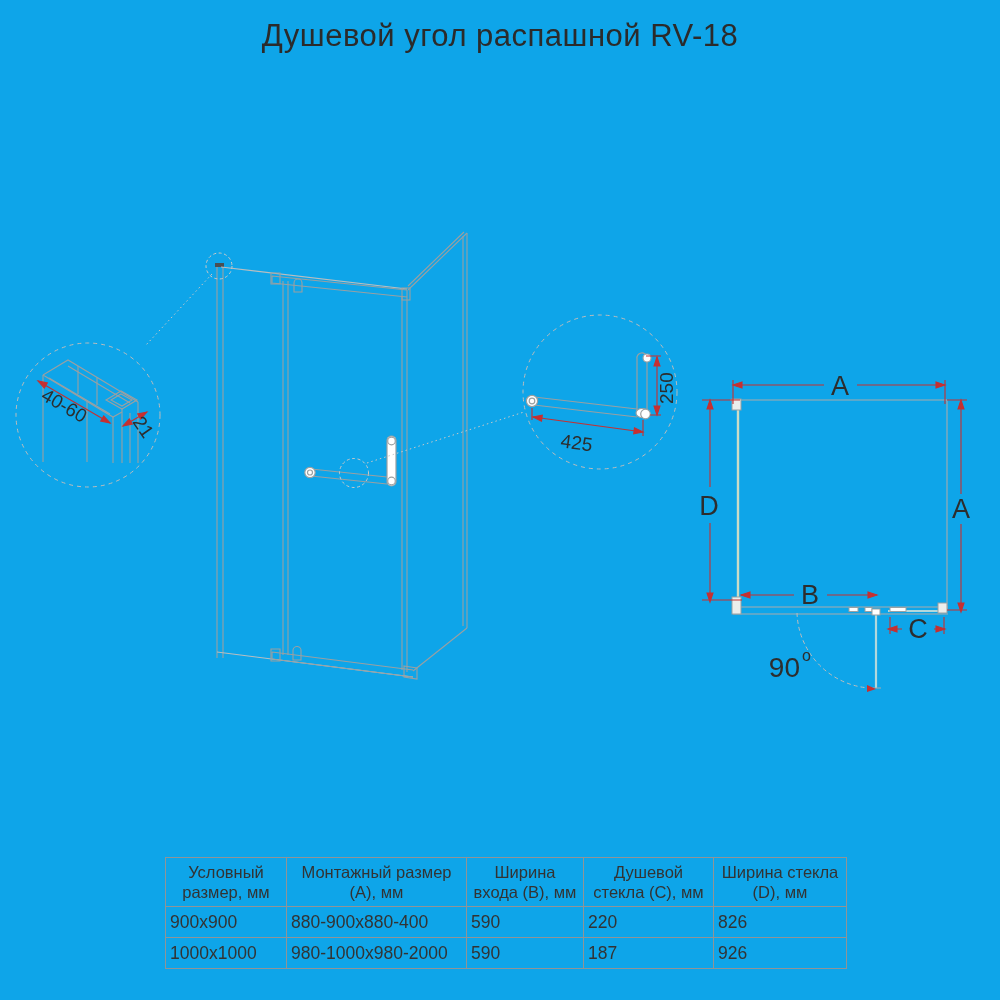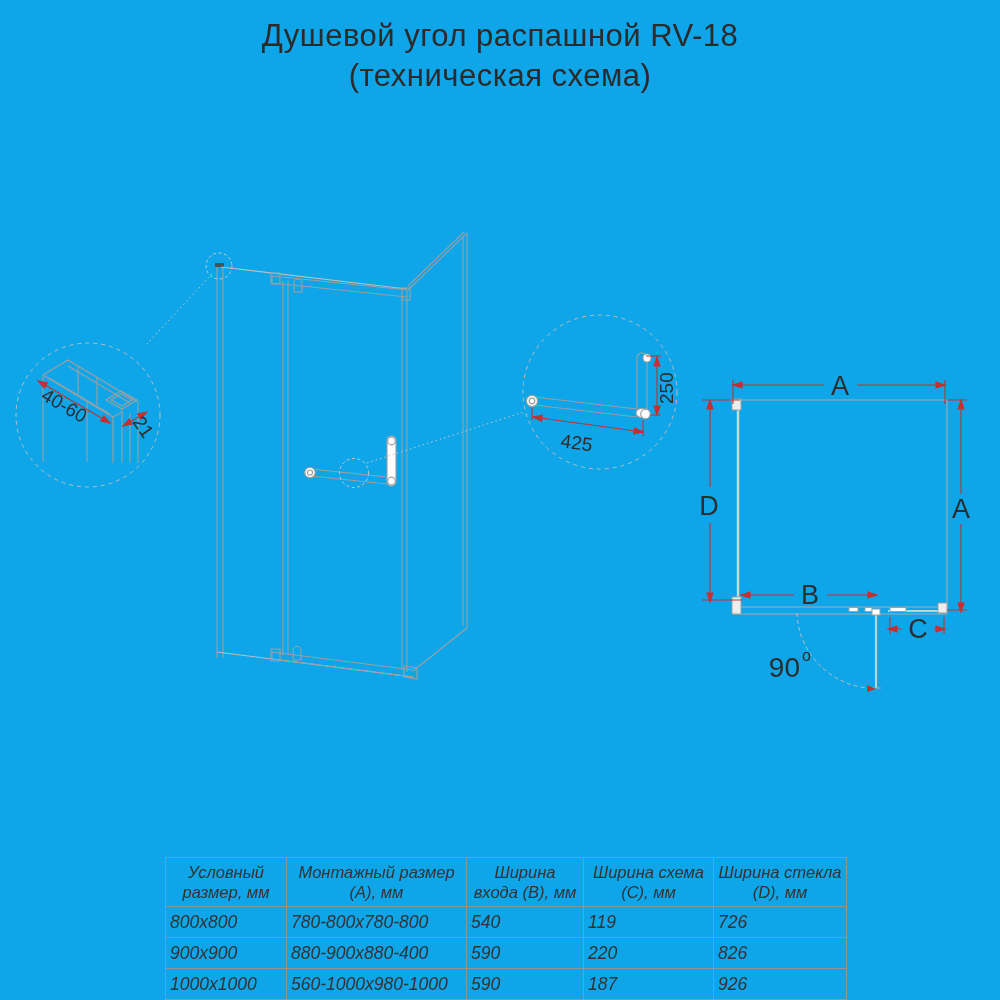--- a/index.html
+++ b/index.html
@@ -7,31 +7,30 @@
         font-family:"Liberation Sans",sans-serif;color:#2d2d2d;}
   .title{position:absolute;top:16px;left:0;width:1000px;text-align:center;
          font-size:31px;line-height:40px;color:#2b2b2b;letter-spacing:0.5px;}
   svg{position:absolute;left:0;top:0;}
   .lbl{font-family:"Liberation Sans",sans-serif;fill:#2d2d2d;}
   .dimtxt{font-family:"Liberation Sans",sans-serif;fill:#2d2d2d;}
   
   .spec-table{position:absolute;left:165px;top:857px;border-collapse:collapse;
               table-layout:fixed;}
   .spec-table td,.spec-table th{border:1.5px solid #909496;
-              vertical-align:middle;padding:2px 4px;font-weight:normal;color:#333;font-style:italic;}
+              vertical-align:middle;padding:2px 4px;font-weight:normal;color:#333;}
   .spec-table th{height:44px;font-size:16.5px;line-height:20px;}
   .spec-table td{height:26px;font-size:17.5px;}
 </style>
 </head>
 <body>
 <div class="page">
 
 <div class="title">
   <div>Душевой угол распашной RV-18</div>
-  <div>(техническая схема)</div>
 </div>
 
 <svg width="1000" height="1000" viewBox="0 0 1000 1000">
 
   <g stroke="#9aa0a2" fill="none" stroke-width="1.1">
 
     <path d="M217,266 V658 M223,266 V658"></path>
     <rect x="215" y="263" width="9" height="4" fill="#4a4f52" stroke="none"></rect>
 
     <path d="M221,267 L407,289" stroke="#b9bec0"></path>
@@ -187,42 +186,35 @@
         <col style="width:180px">
         <col style="width:117px">
     <col style="width:130px">
         <col style="width:133px">
   </colgroup>
   <thead>
     <tr>
       <th>Условный размер, мм</th>
       <th>Монтажный размер (А), мм</th>
       <th>Ширина входа (B), мм</th>
-      <th>Ширина схема (C), мм</th>
+      <th>Душевой стекла (C), мм</th>
       <th>Ширина стекла (D), мм</th>
     </tr>
   </thead>
   <tbody>
-    <tr>
-      <td>800х800</td>
-      <td>780-800х780-800</td>
-      <td>540</td>
-      <td>119</td>
-      <td>726</td>
-    </tr>
     <tr>
       <td>900х900</td>
       <td>880-900х880-400</td>
       <td>590</td>
       <td>220</td>
       <td>826</td>
     </tr>
     <tr>
       <td>1000х1000</td>
-      <td>560-1000х980-1000</td>
+      <td>980-1000х980-2000</td>
       <td>590</td>
       <td>187</td>
       <td>926</td>
     </tr>
   </tbody>
 </table>
 
 </div>
 
 </body></html>

